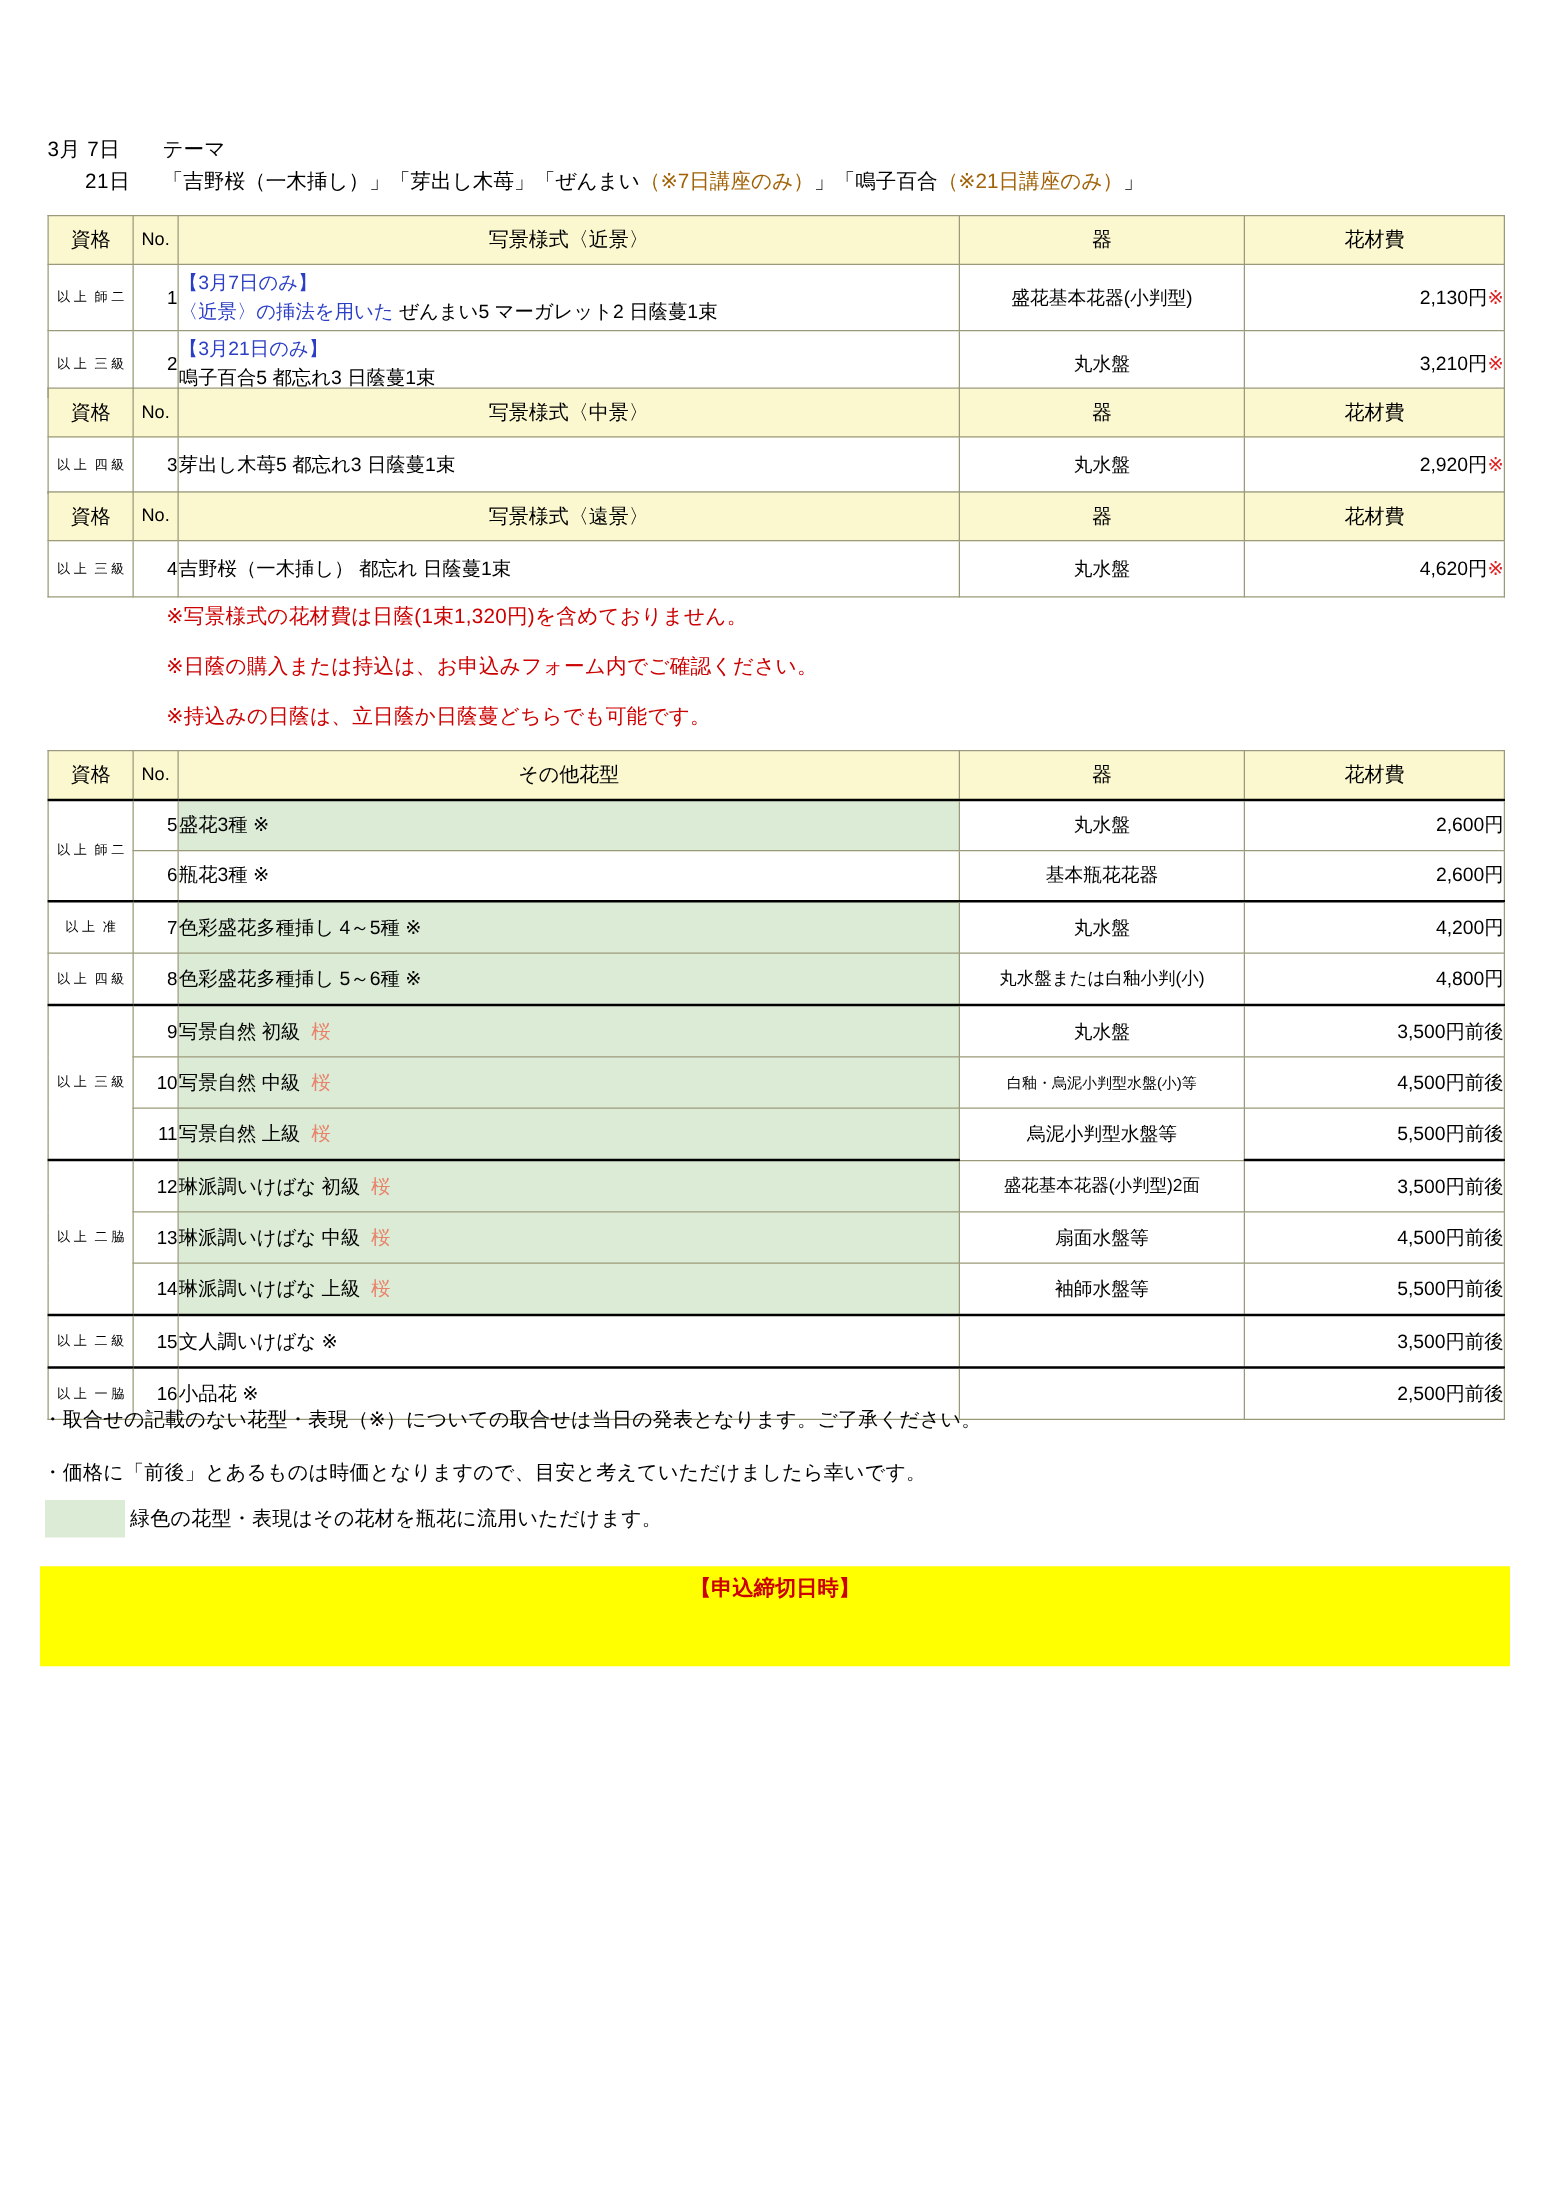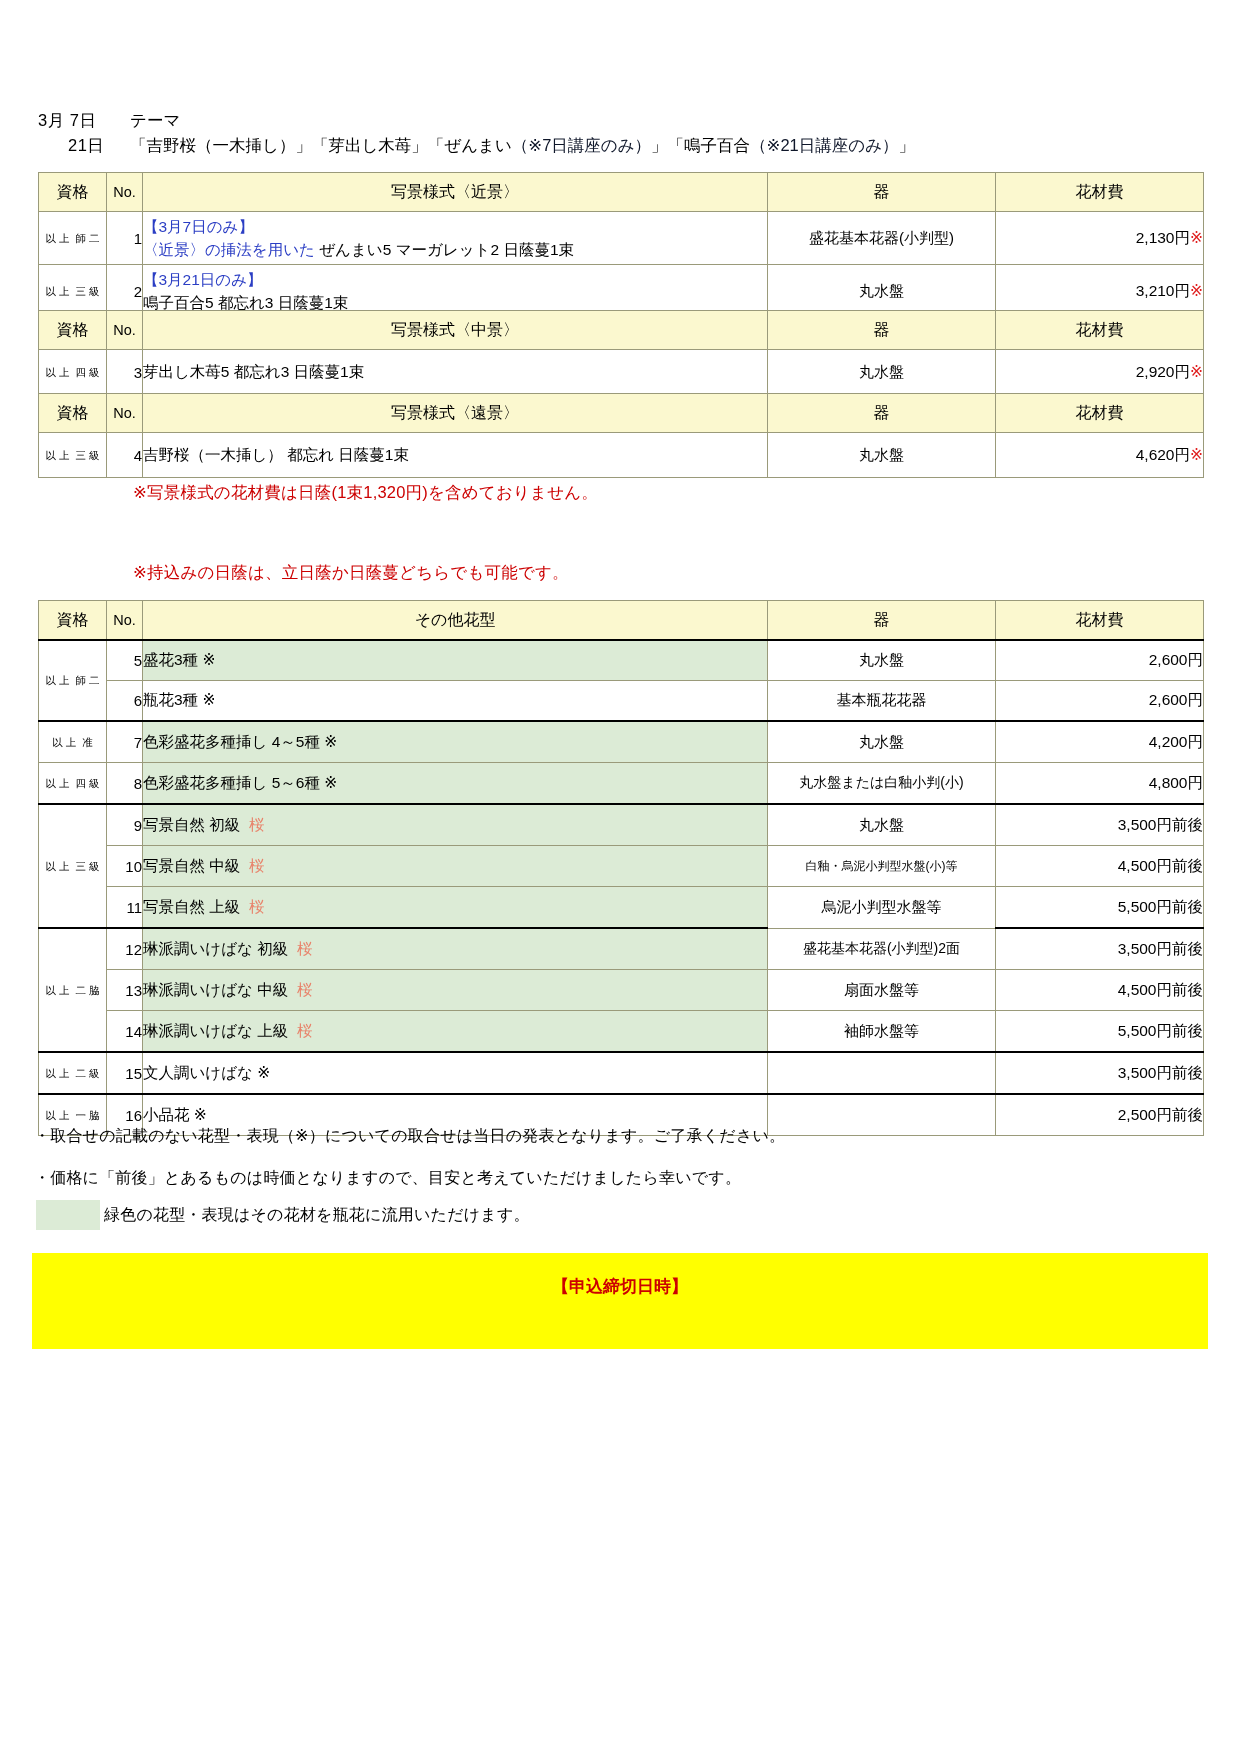--- a/index.html
+++ b/index.html
@@ -34,21 +34,21 @@
     white-space: nowrap;
   }
   .hdr-line { display: block; height: 25px; }
   .hdr-date {
     display: inline-block;
     width: 92px;
     letter-spacing: 0.5px;
   }
   .hdr-date.indent { padding-left: 30px; width: 62px; }
   .hdr-theme { display: inline-block; }
-  .blue { color: #0f172a; }
+  .blue { color: #a16207; }
 
   
   table.sheet {
     position: absolute;
     border-collapse: collapse;
     table-layout: fixed;
     font-size: 15px;
   }
   table.sheet td {
     border: 1px solid #9a9a7a;
@@ -270,20 +270,21 @@
       </td>
       <td class="c-no">4</td>
       <td class="c-style">吉野桜（一木挿し）  都忘れ  日蔭蔓1束</td>
       <td class="c-vessel">丸水盤</td>
       <td class="c-price edge-r"><span>4,620円</span><span class="mark-red">※</span></td>
     </tr>
   </tbody>
     </table>
 
   <div class="note-red" style="left:133px; top:482px;">※写景様式の花材費は日蔭(1束1,320円)を含めておりません。</div>
+  <div class="note-red" style="left:133px; top:522px;">※日蔭の購入または持込は、お申込みフォーム内でご確認ください。</div>
   <div class="note-red" style="left:133px; top:562px;">※持込みの日蔭は、立日蔭か日蔭蔓どちらでも可能です。</div>
 
   <table class="sheet" style="left:38px; top:600px; width:1165px;">
     <colgroup>
       <col style="width:68px">
         <col style="width:36px">
         <col style="width:625px">
         <col style="width:228px">
         <col style="width:208px">
     </colgroup>
@@ -418,17 +419,17 @@
     </tr>
   </tbody>
     </table>
 
   <div class="note-black" style="left:34px; top:1126px;">・取合せの記載のない花型・表現（※）についての取合せは当日の発表となります。ご了承ください。</div>
   <div class="note-black" style="left:34px; top:1168px;">・価格に「前後」とあるものは時価となりますので、目安と考えていただけましたら幸いです。</div>
 
   <div class="legend-swatch" style="left:36px; top:1200px;"></div>
   <div class="note-black" style="left:104px; top:1205px;">緑色の花型・表現はその花材を瓶花に流用いただけます。</div>
 
-  <div class="banner" style="left:32px; top:1253px; width:1176px; height:76px; padding-top:20px;">
+  <div class="banner" style="left:32px; top:1253px; width:1176px; height:76px; padding-top:4px;">
     <div class="b1">【申込締切日時】</div>
   </div>
 
 </div>
 
 </body></html>

